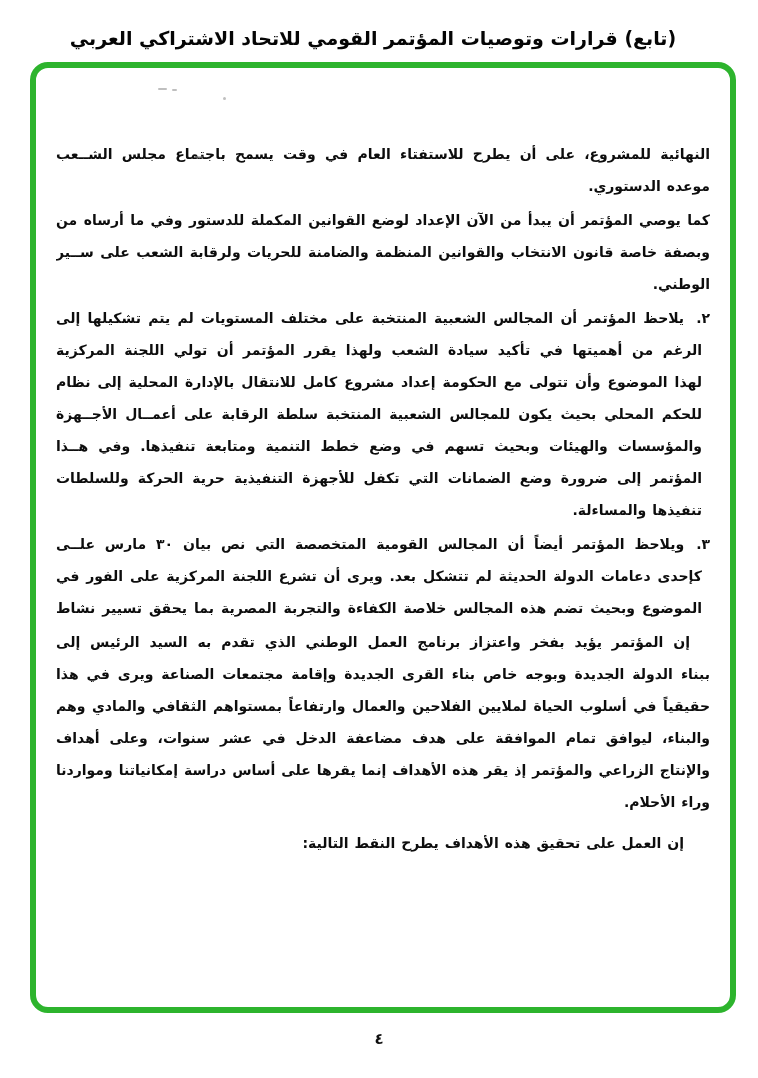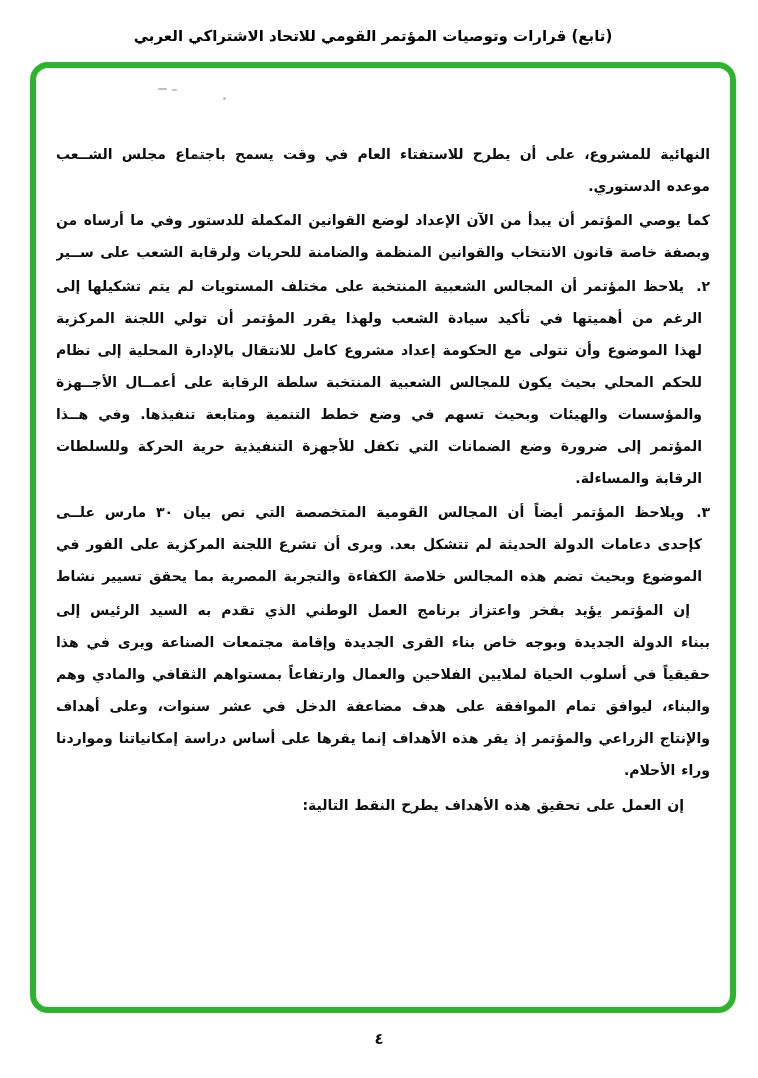--- a/index.html
+++ b/index.html
@@ -5,21 +5,21 @@
   html,body{margin:0;padding:0;background:#ffffff;}
   body{
     width:758px;height:1078px;position:relative;overflow:hidden;
     font-family:"DejaVu Sans", sans-serif;
     -webkit-font-smoothing:antialiased;
   }
   .doc{position:absolute;inset:0;background:#ffffff;}
   .header-title{
     position:absolute;top:27px;left:0;right:12px;
     text-align:center;direction:rtl;
-    font-size:15px;font-weight:bold;color:#050505;
+    font-size:19px;font-weight:bold;color:#050505;
     letter-spacing:0.2px;
   }
   .frame{
     position:absolute;left:30px;top:62px;width:706px;height:951px;
     box-sizing:border-box;
     border:6px solid #2db42d;border-radius:18px;
     padding:70px 20px 0 20px;
     direction:rtl;overflow:hidden;background:#ffffff;
   }
   .block{margin:0 0 2px 0;}
@@ -28,21 +28,21 @@
     font-size:14px;font-weight:bold;color:#0d0d0d;
     line-height:32px;max-height:32px;overflow:hidden;
     text-align:justify;text-align-last:justify;
     word-spacing:1px;
   }
   .line.lastline{text-align:left;text-align-last:right;}
   .line.cont{padding-right:8px;}
   .line.firstindent{padding-right:20px;}
   .num{margin-left:12px;}
   .heading .line{text-align:right;text-align-last:right;}
-  .closing{margin-top:3px;}
+  .closing{margin-top:9px;}
   .closing .line{padding-right:26px;text-align:right;text-align-last:right;}
   .page-number{
     position:absolute;left:0;right:0;top:1030px;
     text-align:center;font-size:15px;font-weight:bold;color:#0d0d0d;
   }
   .speck{position:absolute;background:#8a8a8a;opacity:.55;border-radius:1px;}
   .speck.s1{left:158px;top:88px;width:9px;height:2px;}
   .speck.s2{left:172px;top:89px;width:5px;height:2px;}
   .speck.s3{left:223px;top:97px;width:3px;height:3px;border-radius:50%;}
 </style>
@@ -56,30 +56,31 @@
   <div class="frame">
 
     <div class="block">
       <div class="line">النهائية للمشروع، على أن يطرح للاستفتاء العام في وقت يسمح باجتماع مجلس الشــعب الجديــد فــي</div>
       <div class="line lastline">موعده الدستوري.</div>
     </div>
 
     <div class="block">
       <div class="line">كما يوصي المؤتمر أن يبدأ من الآن الإعداد لوضع القوانين المكملة للدستور وفي ما أرساه من مبــادئ،</div>
       <div class="line">وبصفة خاصة قانون الانتخاب والقوانين المنظمة والضامنة للحريات ولرقابة الشعب على ســير العمــل</div>
+      <div class="line lastline">الوطني.</div>
     </div>
 
     <div class="block">
       <div class="line"><span class="num">٢.</span><span>يلاحظ المؤتمر أن المجالس الشعبية المنتخبة على مختلف المستويات لم يتم تشكيلها إلى الآن علــى</span></div>
       <div class="line cont">الرغم من أهميتها في تأكيد سيادة الشعب ولهذا يقرر المؤتمر أن تولي اللجنة المركزية اهتماماً خاصــاً</div>
       <div class="line cont">لهذا الموضوع وأن تتولى مع الحكومة إعداد مشروع كامل للانتقال بالإدارة المحلية إلى نظام ديموقراطي</div>
       <div class="line cont">للحكم المحلي بحيث يكون للمجالس الشعبية المنتخبة سلطة الرقابة على أعمــال الأجــهزة الحكوميــة</div>
       <div class="line cont">والمؤسسات والهيئات وبحيث تسهم في وضع خطط التنمية ومتابعة تنفيذها. وفي هــذا الصــدد ينبــه</div>
       <div class="line cont">المؤتمر إلى ضرورة وضع الضمانات التي تكفل للأجهزة التنفيذية حرية الحركة وللسلطات الشعبية حرية</div>
-      <div class="line cont lastline">الرقابة والمساءلة.</div>
+      <div class="line cont lastline">تنفيذها والمساءلة.</div>
     </div>
 
     <div class="block">
       <div class="line"><span class="num">٣.</span><span>ويلاحظ المؤتمر أيضاً أن المجالس القومية المتخصصة التي نص بيان ٣٠ مارس علــى تشــكيلها</span></div>
       <div class="line cont">كإحدى دعامات الدولة الحديثة لم تتشكل بعد. ويرى أن تشرع اللجنة المركزية على الفور في دراسة هذا</div>
       <div class="line cont">الموضوع وبحيث تضم هذه المجالس خلاصة الكفاءة والتجربة المصرية بما يحقق تسيير نشاط الدولــة</div>
     </div>
 
 
     <div class="block">

